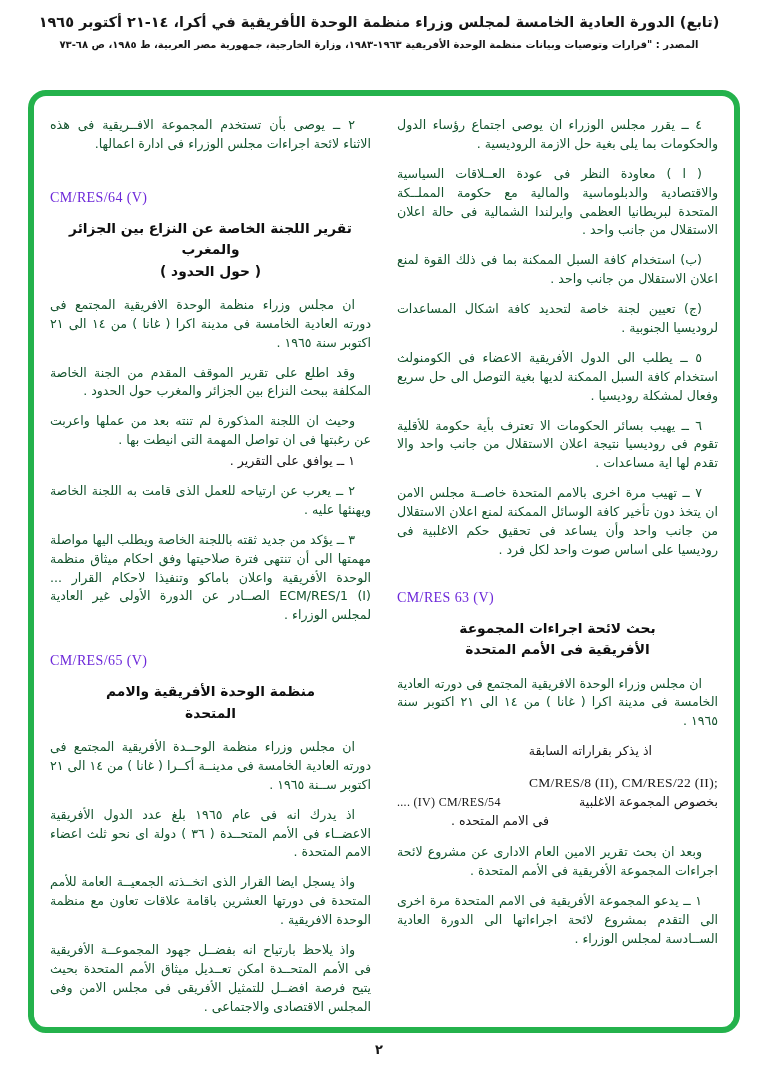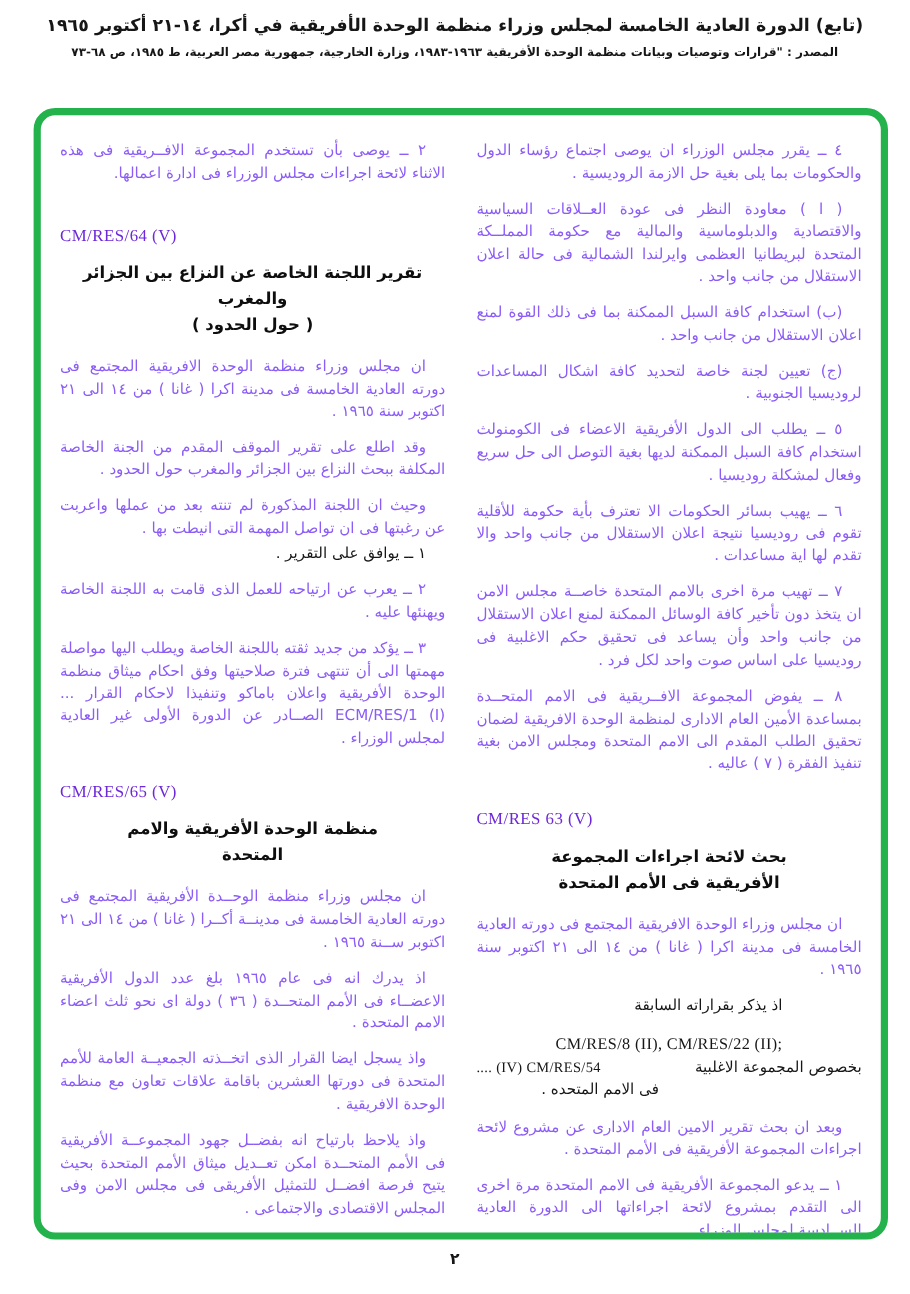--- a/index.html
+++ b/index.html
@@ -15,34 +15,34 @@
   .frame{
     position:absolute;left:28px;top:90px;width:712px;height:943px;
     box-sizing:border-box;border:6px solid #24b24c;border-radius:18px;
     padding:20px 16px 8px 16px;overflow:hidden;background:#fff;
   }
   .cols{display:flex;flex-direction:row;gap:26px;direction:rtl;height:100%;}
   .col{width:50%;direction:rtl;}
   
   .para{
     font-size:12.6px;line-height:1.5;text-align:justify;margin:0 0 11px 0;
-    text-indent:16px;color:#8b5cf6;
+    text-indent:16px;color:#14532d;
   }
   .recall{font-size:12.6px;line-height:1.5;margin:2px 0 12px 0;padding-left:40px;padding-right:66px;}
   .res-code{
     direction:ltr;text-align:left;font-family:"Liberation Serif",serif;
     font-size:14px;letter-spacing:.4px;margin:28px 0 12px 0;color:#6d28d9;
   }
   .res-code.first{margin-top:30px;}
   .res-heading{
     font-weight:bold;text-align:center;font-size:13.8px;line-height:1.55;
     margin:4px 6px 14px 6px;color:#0e0e0e;
   }
   .refs-block{margin:0 0 12px 0;font-size:12.6px;line-height:1.5;}
-  .refs-line1{direction:ltr;text-align:center;font-family:"Liberation Serif",serif;font-size:13.5px;letter-spacing:.3px;}
+  .refs-line1{direction:ltr;text-align:right;font-family:"Liberation Serif",serif;font-size:13.5px;letter-spacing:.3px;}
   .refs-line2{direction:ltr;display:flex;justify-content:space-between;align-items:baseline;}
   .refs-line2 .code{font-family:Liberation Serif, serif;font-size:12px;letter-spacing:.3px;unicode-bidi:isolate;direction:ltr;}
   .refs-line2 .tail{direction:rtl;unicode-bidi:isolate;}
   .refs-line3{text-align:left;direction:rtl;padding-left:54px;}
   .sub-item{font-size:12.6px;line-height:1.5;text-align:right;text-indent:16px;margin:0 0 11px 0;}
   
   .page-number{position:absolute;top:1042px;left:0;width:758px;text-align:center;font-size:13px;font-weight:bold;}
 </style>
 </head>
 <body>
@@ -56,21 +56,20 @@
   <div class="cols">
 
     <div class="col">
       <p class="para">٤ ــ يقرر مجلس الوزراء ان يوصى اجتماع رؤساء الدول والحكومات بما يلى بغية حل الازمة الروديسية .</p>
       <p class="para">( ا ) معاودة النظر فى عودة العــلاقات السياسية والاقتصادية والدبلوماسية والمالية مع حكومة المملــكة المتحدة لبريطانيا العظمى وايرلندا الشمالية فى حالة اعلان الاستقلال من جانب واحد .</p>
       <p class="para">(ب) استخدام كافة السبل الممكنة بما فى ذلك القوة لمنع اعلان الاستقلال من جانب واحد .</p>
       <p class="para">(ج) تعيين لجنة خاصة لتحديد كافة اشكال المساعدات لروديسيا الجنوبية .</p>
       <p class="para">٥ ــ يطلب الى الدول الأفريقية الاعضاء فى الكومنولث استخدام كافة السبل الممكنة لديها بغية التوصل الى حل سريع وفعال لمشكلة روديسيا .</p>
       <p class="para">٦ ــ يهيب بسائر الحكومات الا تعترف بأية حكومة للأقلية تقوم فى روديسيا نتيجة اعلان الاستقلال من جانب واحد والا تقدم لها اية مساعدات .</p>
       <p class="para">٧ ــ تهيب مرة اخرى بالامم المتحدة خاصــة مجلس الامن ان يتخذ دون تأخير كافة الوسائل الممكنة لمنع اعلان الاستقلال من جانب واحد وأن يساعد فى تحقيق حكم الاغلبية فى روديسيا على اساس صوت واحد لكل فرد .</p>
-      <p class="para">٨ ــ يفوض المجموعة الافــريقية فى الامم المتحــدة بمساعدة الأمين العام الادارى لمنظمة الوحدة الافريقية لضمان تحقيق الطلب المقدم الى الامم المتحدة ومجلس الامن بغية تنفيذ الفقرة ( ٧ ) عاليه .</p>
       <div class="res-code first">CM/RES 63 (V)</div>
       <div class="res-heading">
         <div>بحث لائحة اجراءات المجموعة</div>
         <div>الأفريقية فى الأمم المتحدة</div>
       </div>
       <p class="para">ان مجلس وزراء الوحدة الافريقية المجتمع فى دورته العادية الخامسة فى مدينة اكرا ( غانا ) من ١٤ الى ٢١ اكتوبر سنة ١٩٦٥ .</p>
       <div class="recall">اذ يذكر بقراراته السابقة</div>
       <div class="refs-block">
         <div class="refs-line1">CM/RES/8 (II), CM/RES/22 (II);</div>
         <div class="refs-line2">

